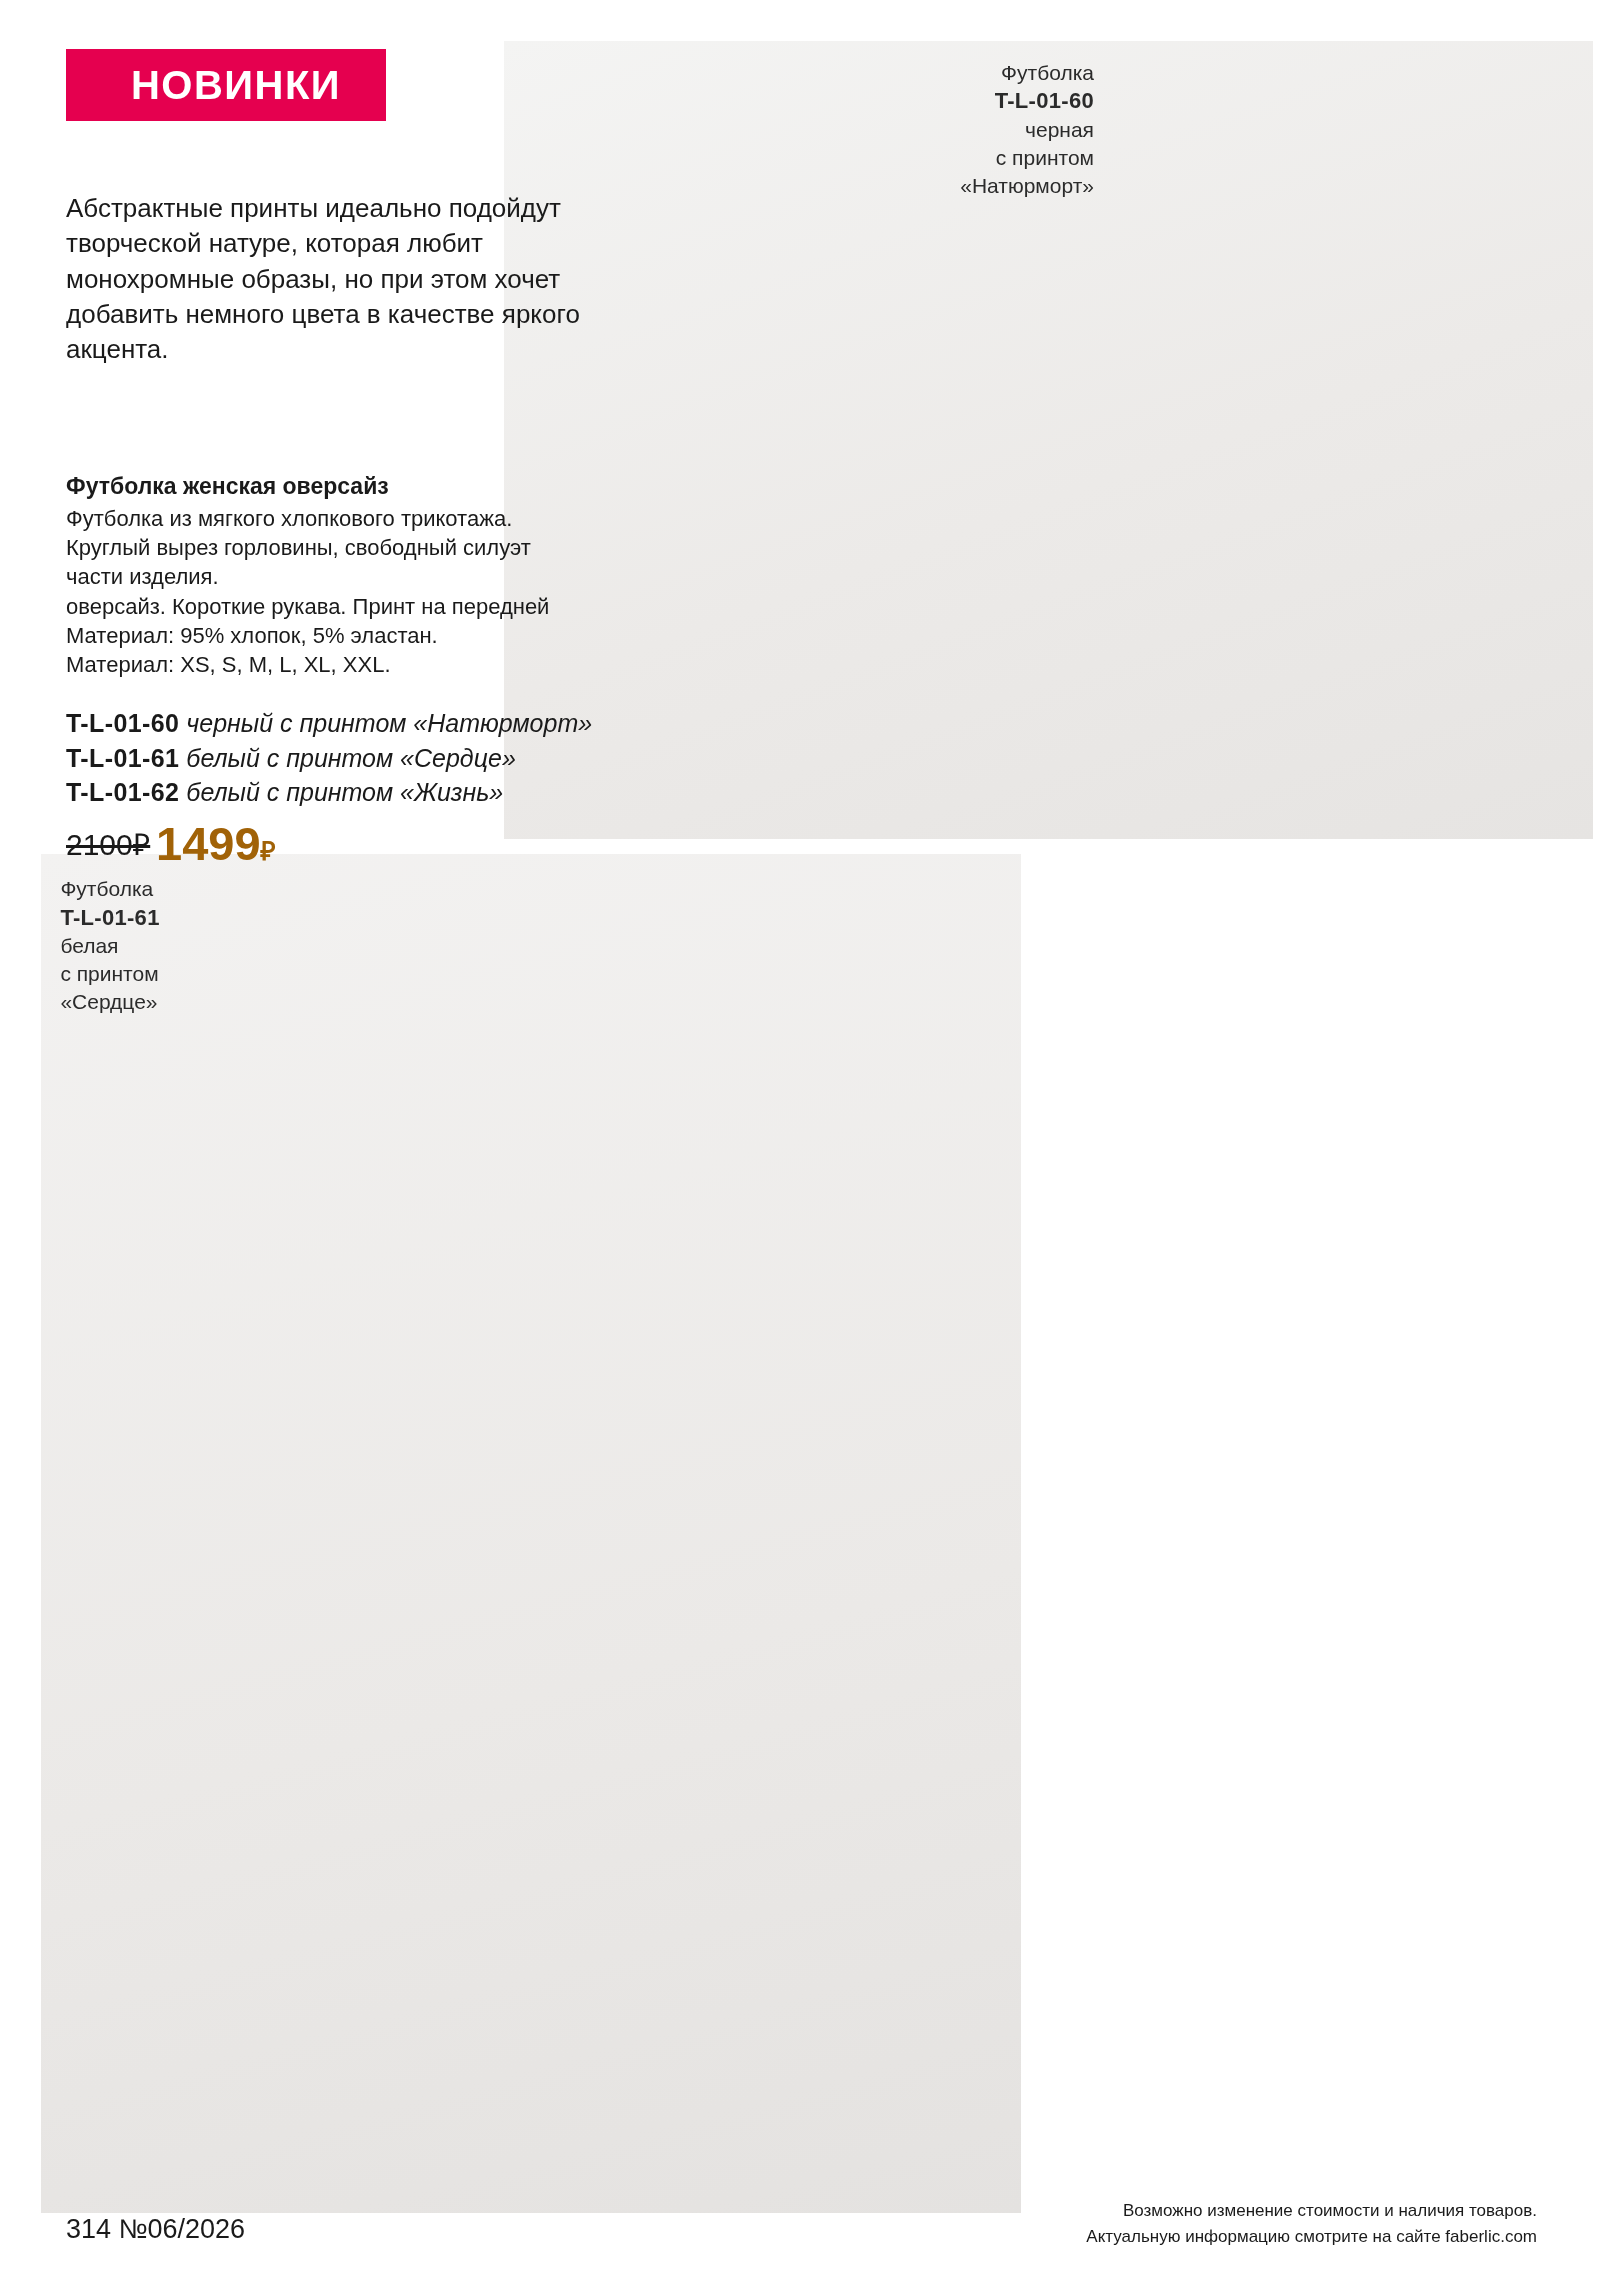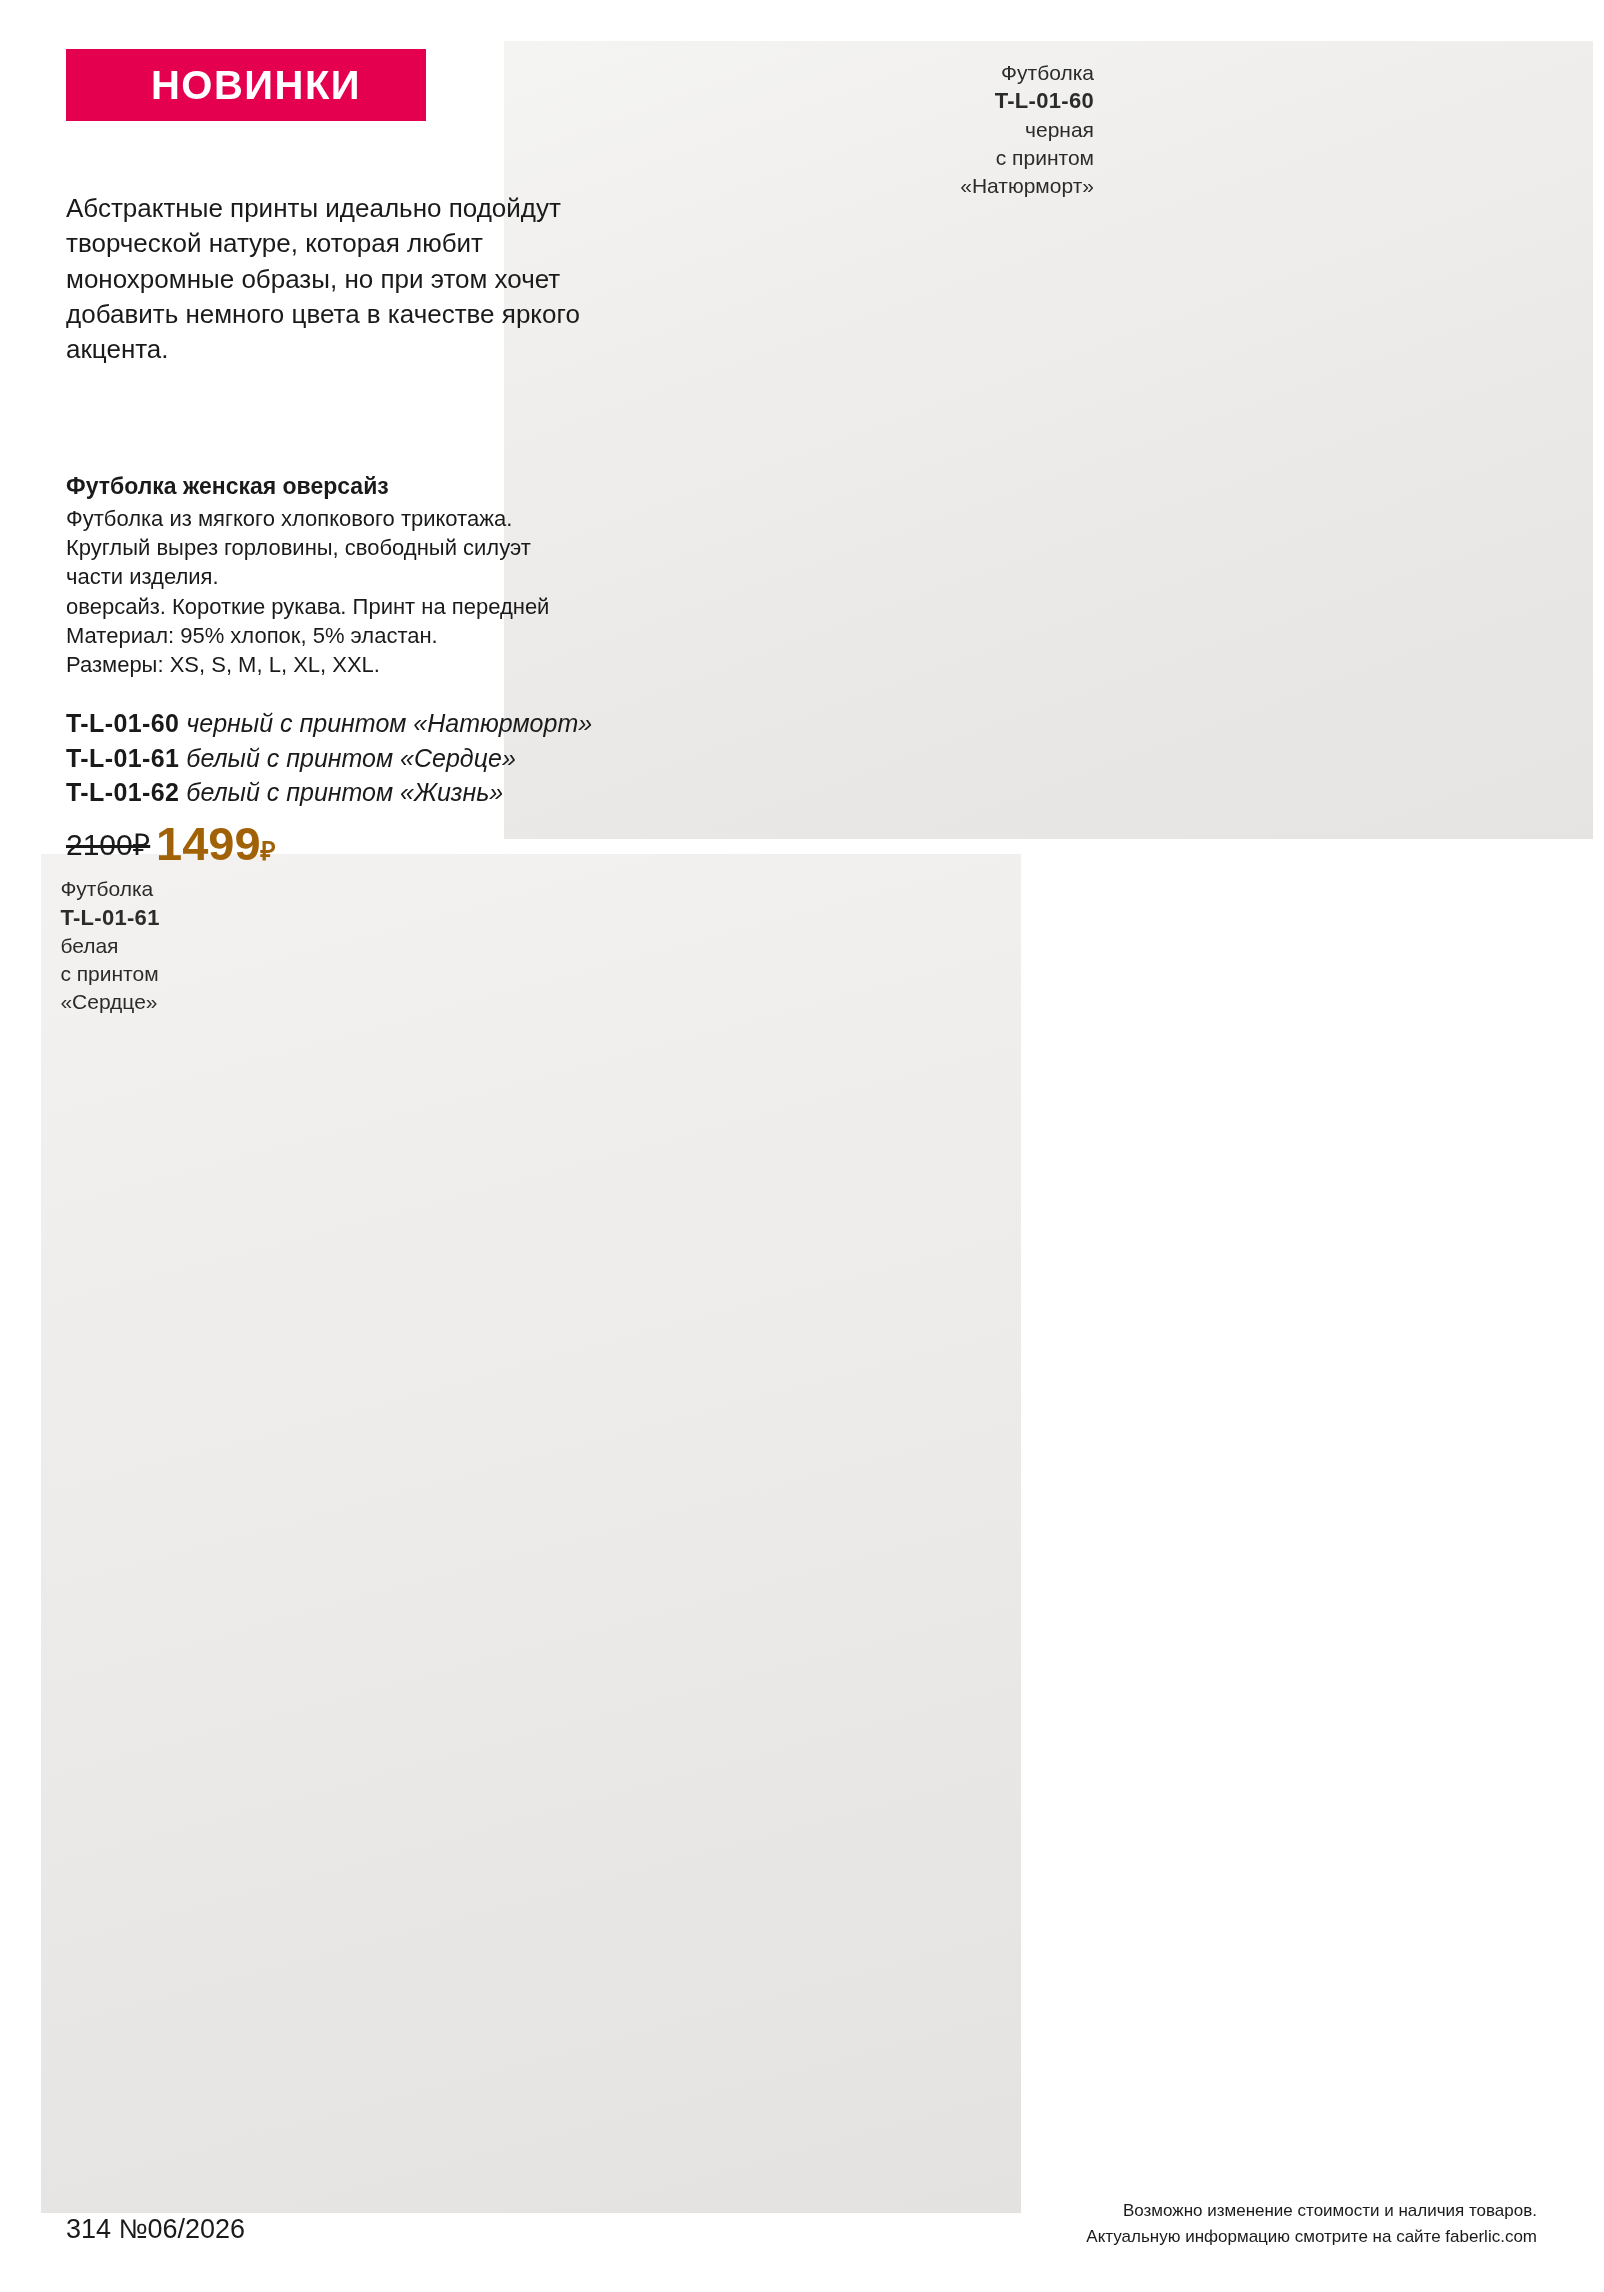--- a/index.html
+++ b/index.html
@@ -22,21 +22,21 @@
     position: absolute;
     top: 0; right: 0;
     width: 11.6px; height: 2292px;
     background: #ffffff;
   }
 
   
   .badge {
     position: absolute;
     left: 66px; top: 49px;
-    width: 360px; height: 72px;
+    width: 320px; height: 72px;
     background: #e5004f;
     display: flex;
     align-items: center;
     justify-content: center;
     padding-left: 20px;
   }
   .badge span {
     color: #ffffff;
     font-size: 40px;
     font-weight: bold;
@@ -389,21 +389,21 @@
   <p class="intro">Абстрактные принты идеально подойдут творческой натуре, которая любит монохромные образы, но при этом хочет добавить немного цвета в качестве яркого акцента.</p>
 
   <div class="desc-block">
     <div class="desc-title">Футболка женская оверсайз</div>
     <div class="desc-text">
       <span class="line">Футболка из мягкого хлопкового трикотажа.</span>
       <span class="line">Круглый вырез горловины, свободный силуэт</span>
       <span class="line">части изделия.</span>
       <span class="line">оверсайз. Короткие рукава. Принт на передней</span>
       <span class="line">Материал: 95% хлопок, 5% эластан.</span>
-      <span class="line">Размеры: XS, S, M, L, XL, XXL.</span>
+      <span class="line">Материал: XS, S, M, L, XL, XXL.</span>
     </div>
 
     <div class="codes">
       <div class="code-line">
         <span class="code">T-L-01-60</span>
         <span class="code-desc">черный с принтом «Натюрморт»</span>
       </div>
       <div class="code-line">
         <span class="code">T-L-01-61</span>
         <span class="code-desc">белый с принтом «Сердце»</span>

